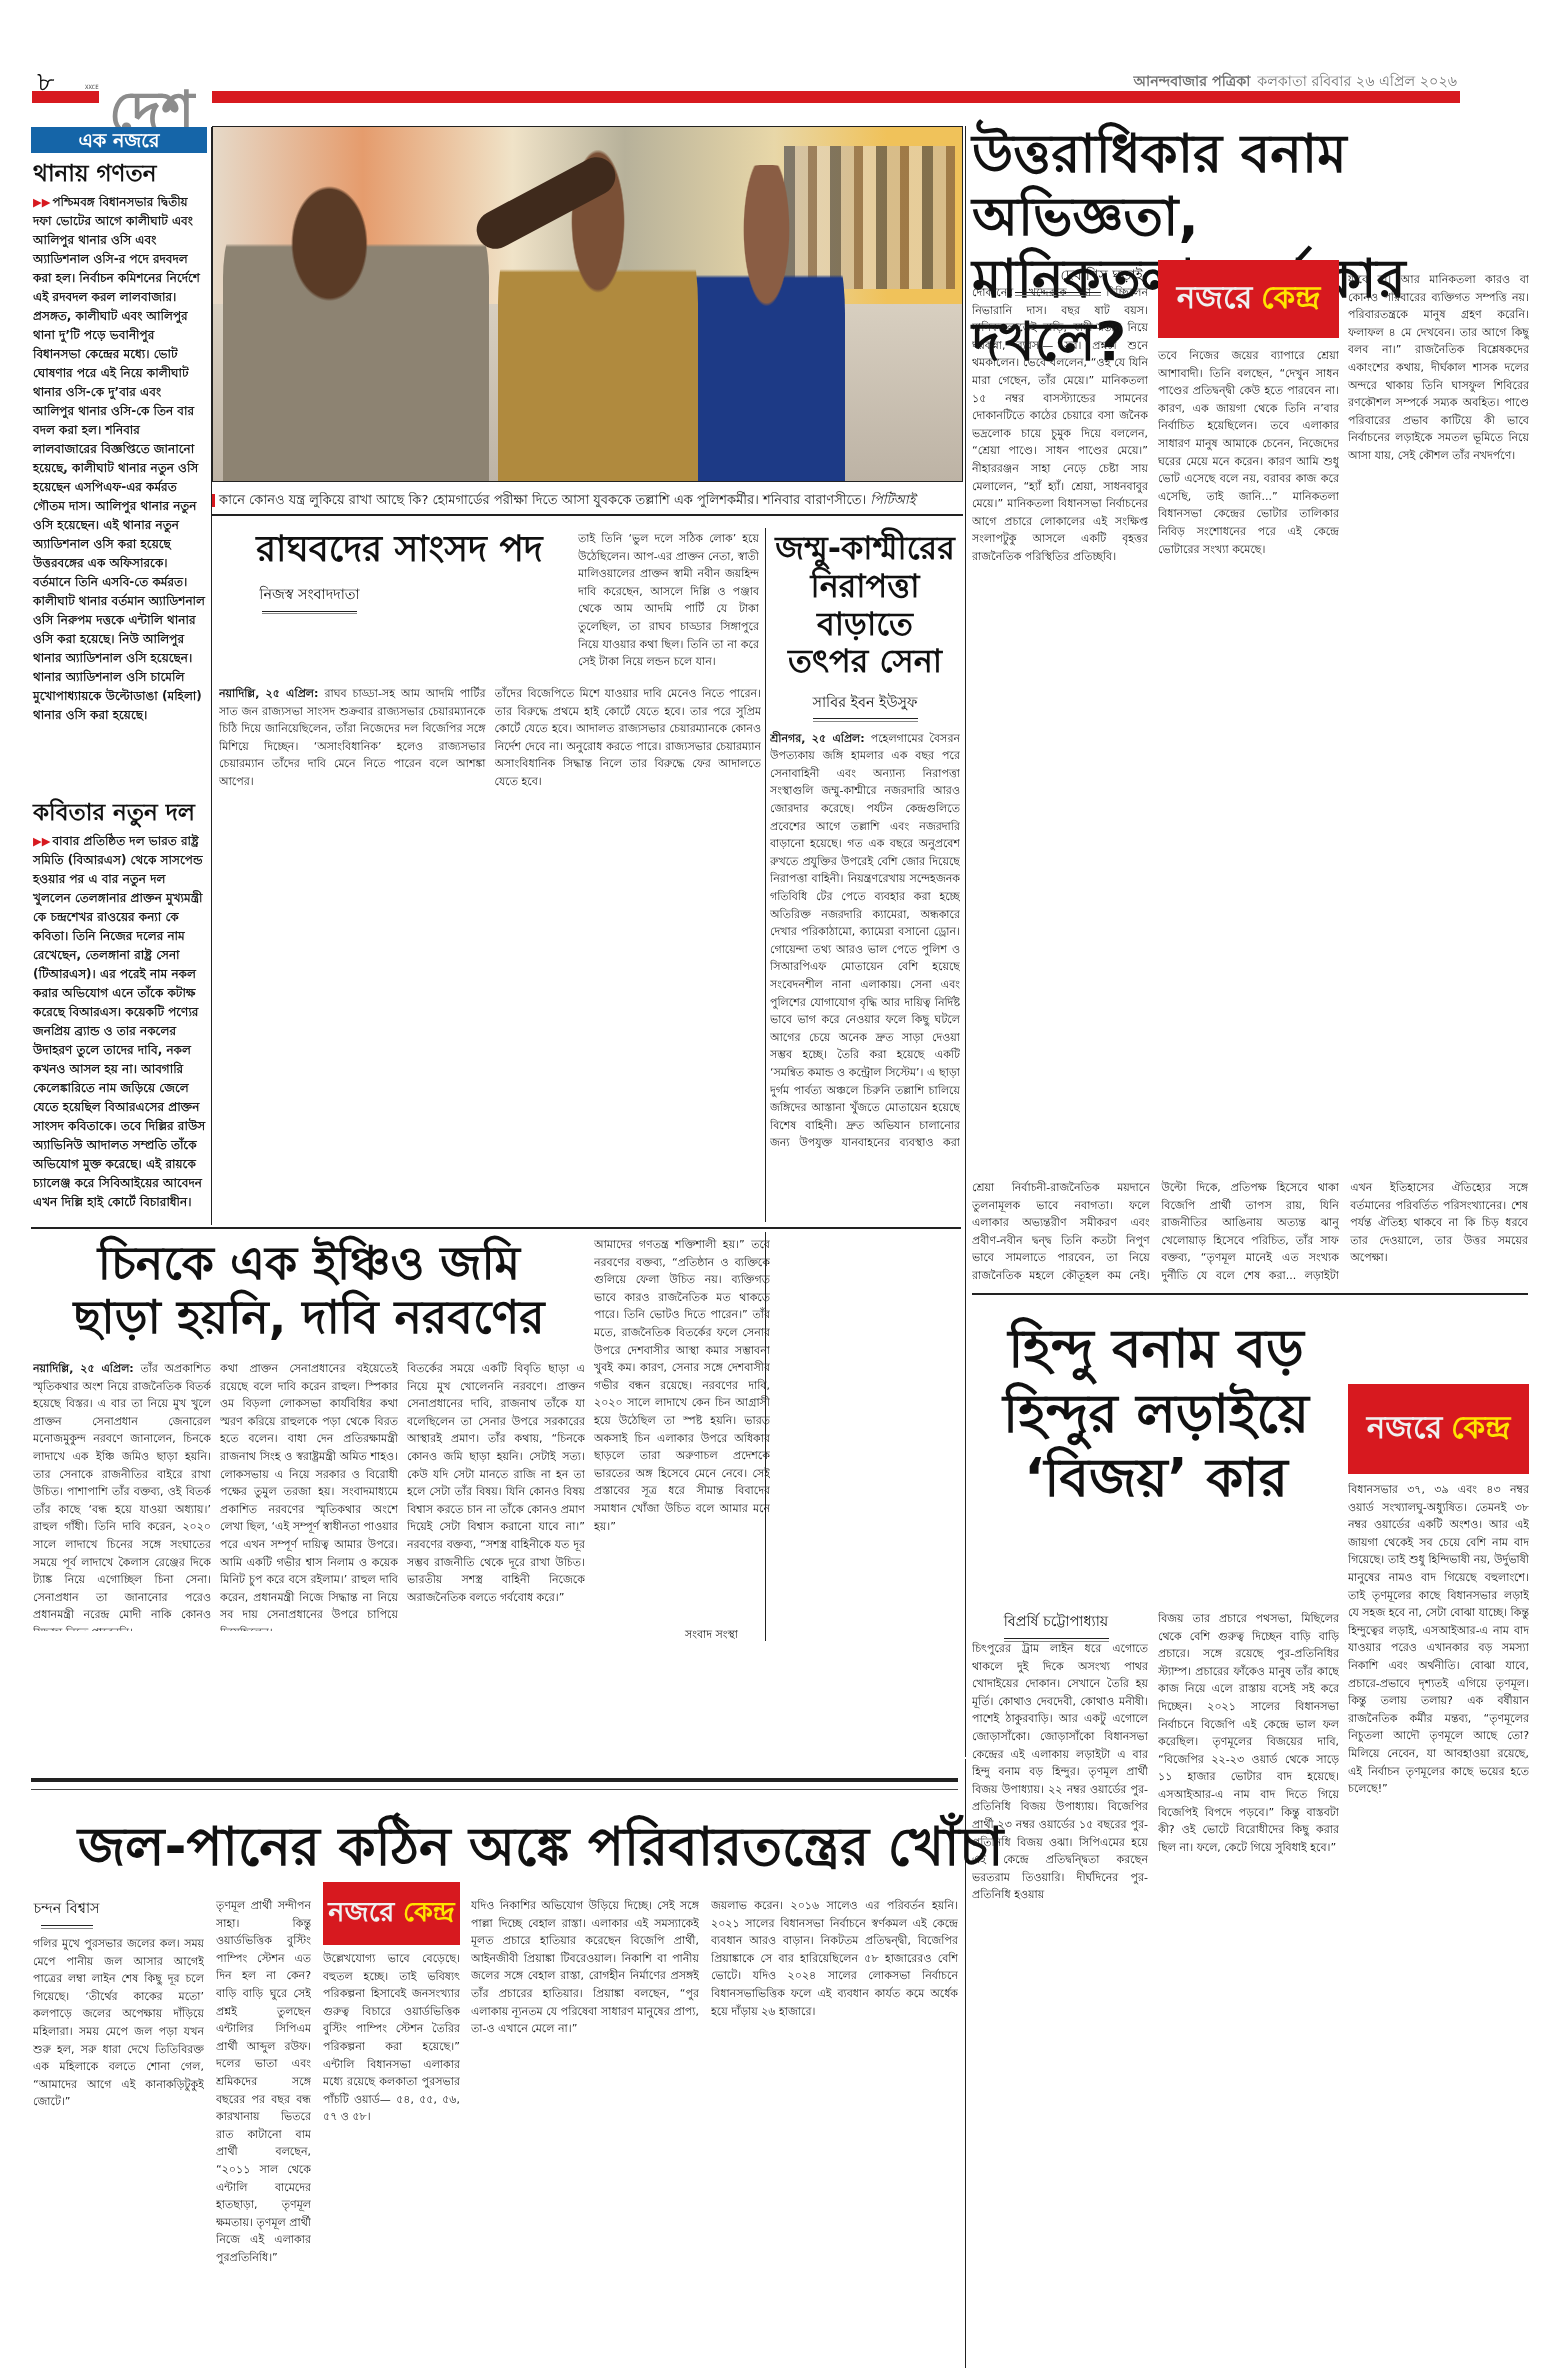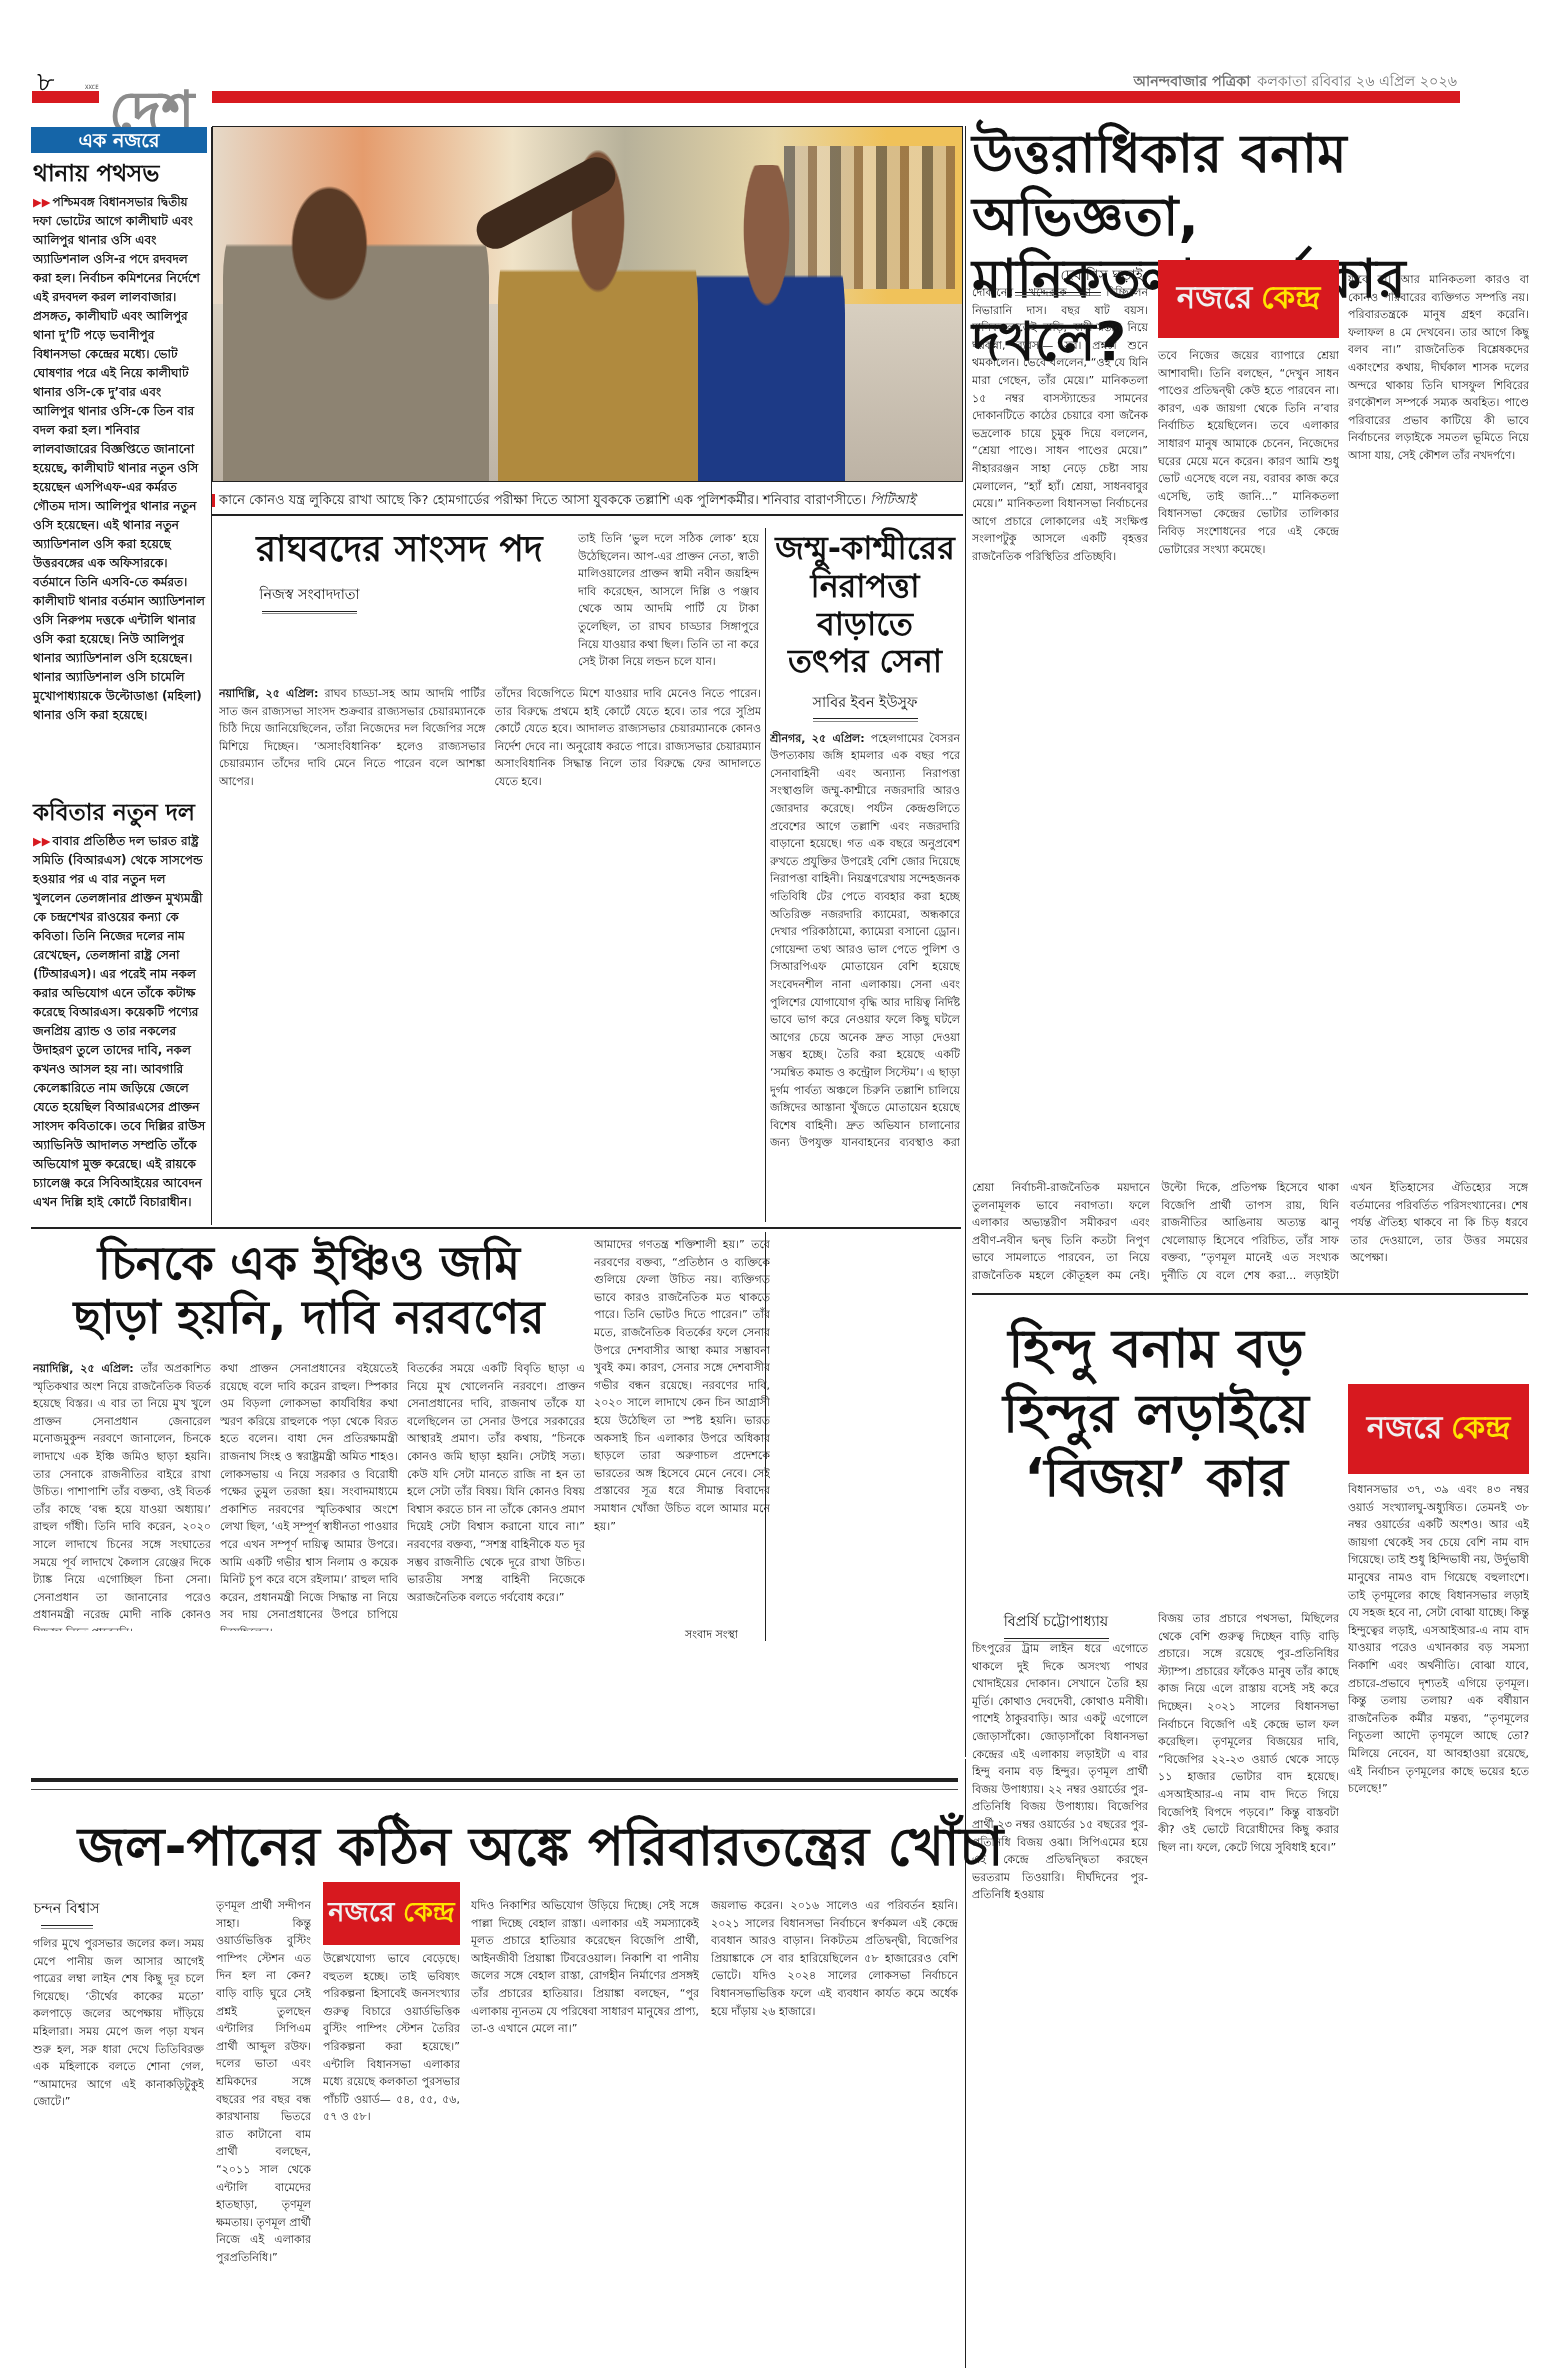--- a/index.html
+++ b/index.html
@@ -65,21 +65,21 @@
 <div class="abs desh-logo">দেশ</div>
 <div class="abs red-bar-right"></div>
 <div class="abs dateline">
   <b>আনন্দবাজার পত্রিকা</b><span>কলকাতা রবিবার ২৬ এপ্রিল ২০২৬</span>
 </div>
 
 <div class="abs ek-box">এক নজরে</div>
 <div class="abs vrule" style="left:211px; top:127px; height:1098px;"></div>
 
 <div class="abs" style="left:33px; top:160px; width:173px;">
-  <div class="side-head">থানায় পথসভ</div>
+  <div class="side-head">থানায় গণতন</div>
   <div class="side-body" style="margin-top:5.7px;">
     <span class="bullet">▶▶</span><span>পশ্চিমবঙ্গ বিধানসভার দ্বিতীয় দফা ভোটের আগে কালীঘাট এবং আলিপুর থানার ওসি এবং অ্যাডিশনাল ওসি-র পদে রদবদল করা হল। নির্বাচন কমিশনের নির্দেশে এই রদবদল করল লালবাজার। প্রসঙ্গত, কালীঘাট এবং আলিপুর থানা দু’টি পড়ে ভবানীপুর বিধানসভা কেন্দ্রের মধ্যে। ভোট ঘোষণার পরে এই নিয়ে কালীঘাট থানার ওসি-কে দু’বার এবং আলিপুর থানার ওসি-কে তিন বার বদল করা হল। শনিবার লালবাজারের বিজ্ঞপ্তিতে জানানো হয়েছে, কালীঘাট থানার নতুন ওসি হয়েছেন এসপিএফ-এর কর্মরত গৌতম দাস। আলিপুর থানার নতুন ওসি হয়েছেন। এই থানার নতুন অ্যাডিশনাল ওসি করা হয়েছে উত্তরবঙ্গের এক অফিসারকে। বর্তমানে তিনি এসবি-তে কর্মরত। কালীঘাট থানার বর্তমান অ্যাডিশনাল ওসি নিরুপম দত্তকে এন্টালি থানার ওসি করা হয়েছে। নিউ আলিপুর থানার অ্যাডিশনাল ওসি হয়েছেন। থানার অ্যাডিশনাল ওসি চামেলি মুখোপাধ্যায়কে উল্টোডাঙা (মহিলা) থানার ওসি করা হয়েছে।</span>
   </div>
 </div>
 
 <div class="abs" style="left:33px; top:799px; width:173px;">
   <div class="side-head">কবিতার নতুন দল</div>
   <div class="side-body" style="margin-top:5.7px;">
     <span class="bullet">▶▶</span><span>বাবার প্রতিষ্ঠিত দল ভারত রাষ্ট্র সমিতি (বিআরএস) থেকে সাসপেন্ড হওয়ার পর এ বার নতুন দল খুললেন তেলঙ্গানার প্রাক্তন মুখ্যমন্ত্রী কে চন্দ্রশেখর রাওয়ের কন্যা কে কবিতা। তিনি নিজের দলের নাম রেখেছেন, তেলঙ্গানা রাষ্ট্র সেনা (টিআরএস)। এর পরেই নাম নকল করার অভিযোগ এনে তাঁকে কটাক্ষ করেছে বিআরএস। কয়েকটি পণ্যের জনপ্রিয় ব্র্যান্ড ও তার নকলের উদাহরণ তুলে তাদের দাবি, নকল কখনও আসল হয় না। আবগারি কেলেঙ্কারিতে নাম জড়িয়ে জেলে যেতে হয়েছিল বিআরএসের প্রাক্তন সাংসদ কবিতাকে। তবে দিল্লির রাউস অ্যাভিনিউ আদালত সম্প্রতি তাঁকে অভিযোগ মুক্ত করেছে। এই রায়কে চ্যালেঞ্জ করে সিবিআইয়ের আবেদন এখন দিল্লি হাই কোর্টে বিচারাধীন।</span>
   </div>

